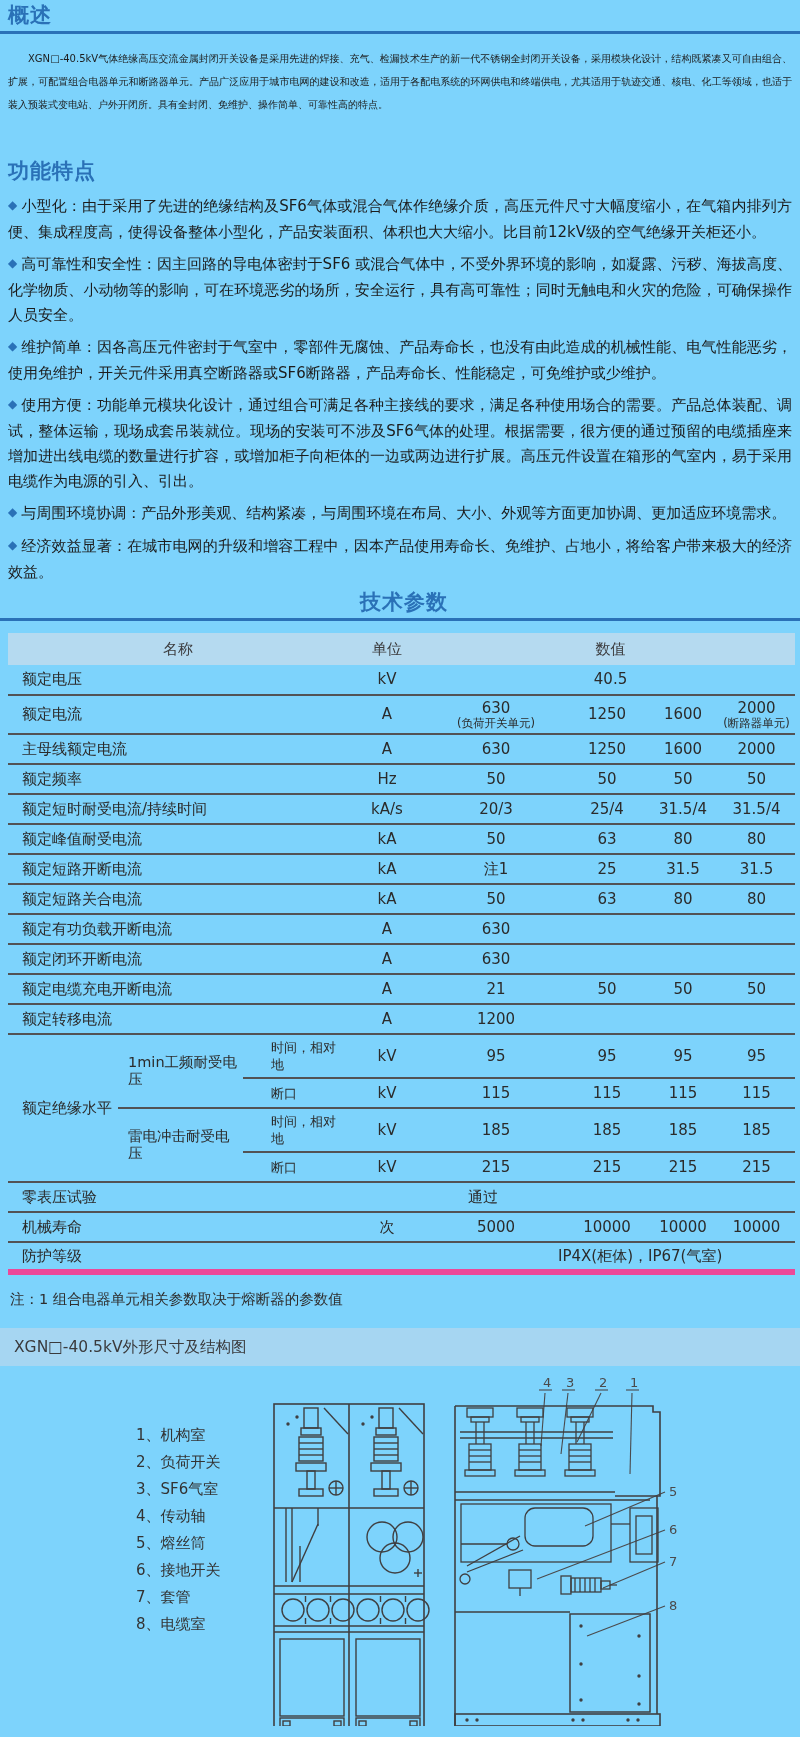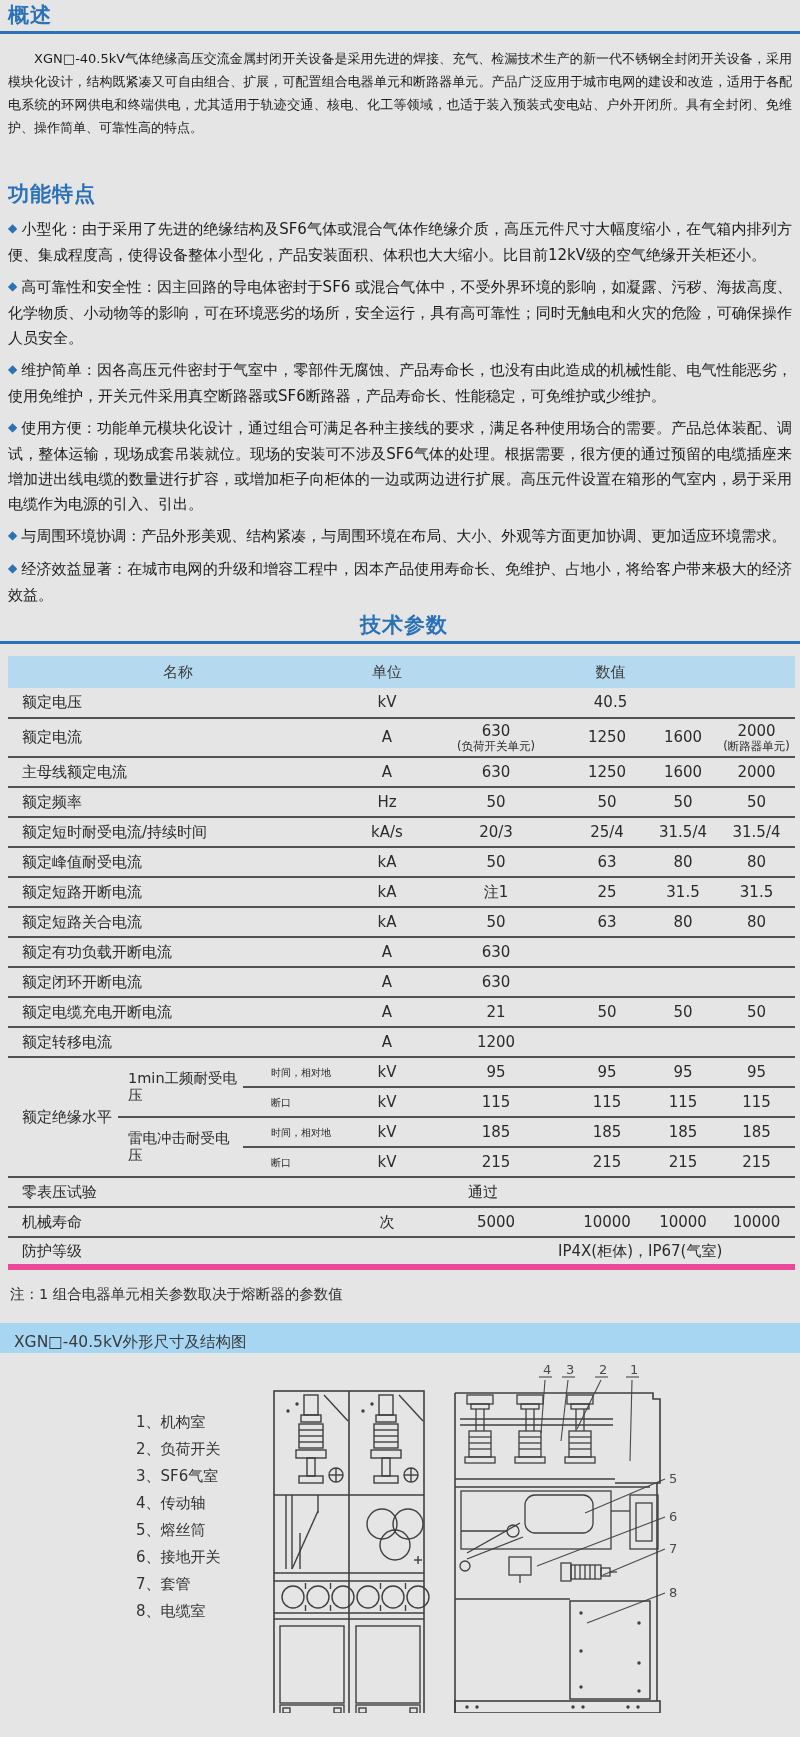--- a/index.html
+++ b/index.html
@@ -1,51 +1,51 @@
 <!DOCTYPE html>
 <html><head>
 <meta charset="utf-8">
 <style>
   * { box-sizing: border-box; margin: 0; padding: 0; }
   body { background: #ffffff; font-family: "DejaVu Sans", "Liberation Sans", sans-serif; color: #262626; }
-  .page { position: relative; width: 800px; height: 1737px; background: #e5e5e5; overflow: hidden; }
+  .page { position: relative; width: 800px; height: 1737px; background: #7dd3fc; overflow: hidden; }
 
   
   .sect { border-bottom: 3px solid #2a71b7; padding: 3px 0 3px 8px; }
   .sect.noline { border-bottom: none; }
   .sect-title { color: #2a71b7; font-size: 21px; font-weight: bold; letter-spacing: 1px; line-height: 25px; }
 
-  .overview-body { margin: 13px 8px 0 8px; font-size: 13px; line-height: 23px; text-align: justify; text-indent: 2em; color: #1c1c1c; }
+  .overview-body { margin: 13px 8px 0 8px; font-size: 10px; line-height: 23px; text-align: justify; text-indent: 2em; color: #1c1c1c; }
 
   .sect.features-h { margin-top: 40px; }
   .feat-list { margin-top: 7px; }
   .feat { margin: 0 8px; line-height: 25px; font-size: 15px; text-align: justify; color: #1c1c1c; }
   .feat + .feat { margin-top: 7px; }
   .bullet { color: #2a71b7; font-size: 12px; margin-right: 4px; position: relative; top: -2px; }
 
   .sect.tech-h { margin-top: 2px; text-align: center; }
 
   
   table.ptable { border-collapse: collapse; table-layout: fixed; width: 787px; margin: 12px 0 0 8px; font-size: 15px; color: #2b2b2b; }
   .ptable th { background: #b5daf0; font-weight: normal; color: #3c3c3e; height: 32px; font-size: 15px; }
   .ptable th.h-name { text-align: center; }
   .ptable td { border-top: 2px solid #525254; padding: 4px 0; height: 30px; vertical-align: middle; text-align: center; line-height: 17px; }
   .ptable tr.first td { border-top: none; }
   .ptable tr.last td { border-bottom: 6px solid #ec4899; }
   .ptable td.c-name { text-align: left; padding-left: 14px; }
   .ptable td.c-group { text-align: left; padding-left: 10px; font-size: 14.5px; }
-  .ptable td.c-sub { text-align: left; padding-left: 28px; font-size: 10px; }
+  .ptable td.c-sub { text-align: left; padding-left: 28px; font-size: 13px; }
   .ptable td .small { font-size: 11.5px; line-height: 12px; color: #2b2b2b; }
   .ptable td.c-pass { text-align: left; padding-left: 120px; }
   .ptable td.c-ip { text-align: left; padding-left: 210px; }
 
   .notes { margin: 12px 0 0 10px; font-size: 14.5px; line-height: 25px; color: #2e2e2e; }
   .note-2 { padding-left: 26px; }
 
-  .banner { margin-top: 16px; height: 30px; background: #a6d6f2; line-height: 38px; padding-left: 14px; font-size: 15.5px; color: #3a3a3c; }
+  .banner { margin-top: 16px; height: 38px; background: #a6d6f2; line-height: 38px; padding-left: 14px; font-size: 15.5px; color: #3a3a3c; }
 
   .diagram { position: relative; width: 800px; height: 360px; overflow: hidden; }
   .legend { position: absolute; left: 102px; top: 56px; font-size: 15px; line-height: 27px; color: #333; margin-left: 34px; }
   .front-svg { position: absolute; left: 266px; top: 30px; }
   .side-svg { position: absolute; left: 425px; top: 8px; }
   svg text { font-family: "DejaVu Sans", "Liberation Sans", sans-serif; font-size: 13px; fill: #4a4a4c; }
 </style>
 </head>
 <body>
 

